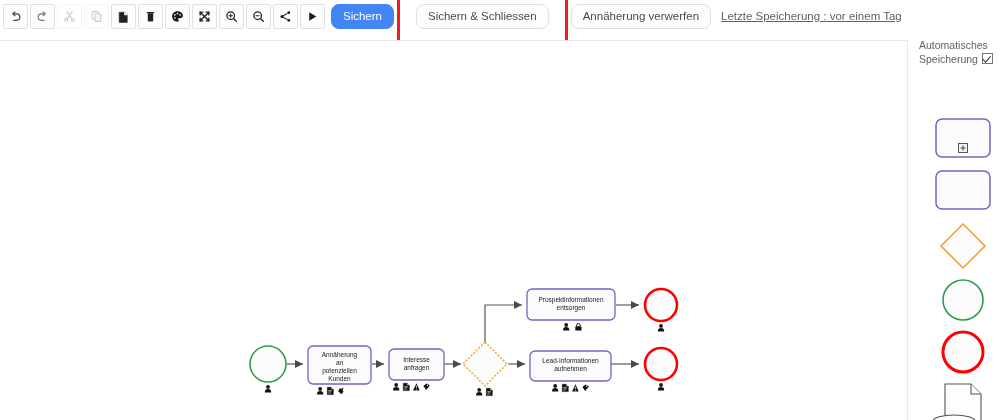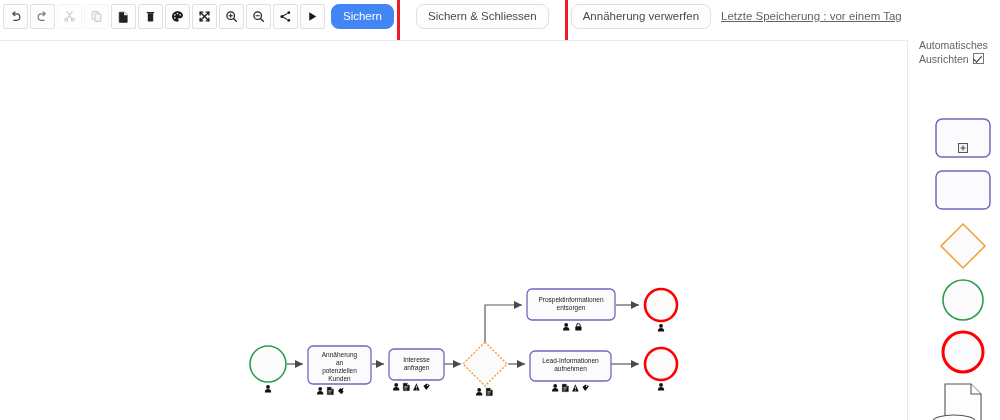--- a/index.html
+++ b/index.html
@@ -333,21 +333,21 @@
           </g>
       </g>
 
     </svg>
   </div>
 
   <div class="rightpanel">
 
     <div class="align-row">
       <span>Automatisches</span><br>
-      <span>Ausrichten</span><span class="cb"></span>
+      <span>Speicherung</span><span class="cb"></span>
     </div>
 
     <svg class="palette" width="91" height="339" viewBox="0 0 91 339">
 
       <g>
         <rect x="27" y="38" width="54" height="38" rx="6" fill="#fbfbfd" stroke="#6a6ac0" stroke-width="1.5"></rect>
         <rect x="49.5" y="62.5" width="9" height="9" fill="#f2f2f2" stroke="#444" stroke-width="0.9"></rect>
         <path d="M51.5,67 h5 M54,64.5 v5" stroke="#333" stroke-width="0.9"></path>
       </g>
 

